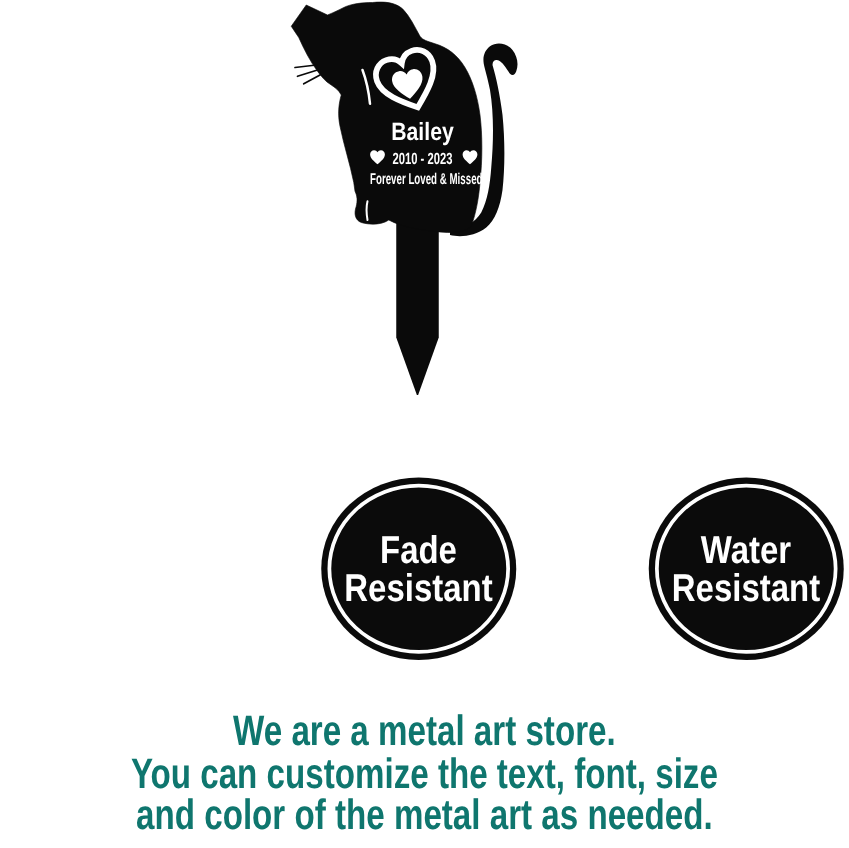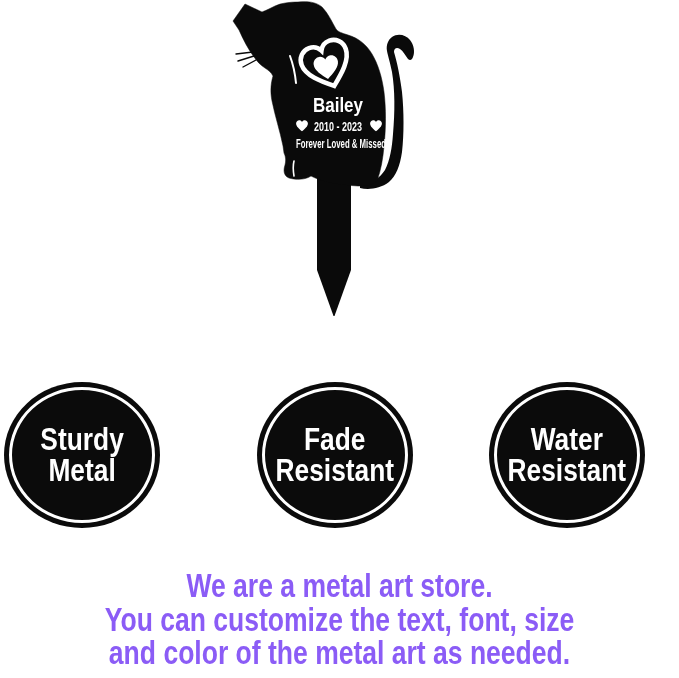--- a/index.html
+++ b/index.html
@@ -19,25 +19,25 @@
   .badge-ring{
     position:absolute;inset:5px;border:3px solid #ffffff;border-radius:50%;
     pointer-events:none;
   }
   .badge-text{
     position:relative;color:#ffffff;font-weight:bold;font-size:31px;line-height:31px;
     text-align:center;transform:scaleX(0.85);transform-origin:center;white-space:nowrap;
   }
   #badge1{left:4px;}
   #badge2{left:257px;align-items:center;}
-  #badge3{left:489px;}
+  #badge3{left:519px;}
   
   .footer{
     position:absolute;left:0;top:569px;width:679px;text-align:center;
-    color:#8b5cf6;font-weight:bold;font-size:34px;line-height:33.5px;
+    color:#0f766e;font-weight:bold;font-size:34px;line-height:33.5px;
   }
   .footer-line{transform:scaleX(0.78);transform-origin:center;white-space:nowrap;}
 </style>
 </head>
 <body>
 
 <div class="canvas">
 
   <svg class="stake-svg" viewBox="0 0 240 330" aria-hidden="true">
     <defs>
@@ -96,27 +96,20 @@
 
     <text x="118" y="112" font-size="20" text-anchor="middle" textLength="50" lengthAdjust="spacingAndGlyphs">Bailey</text>
 
     <use href="#heartShape" transform="translate(82 126) scale(0.58) translate(-12 -12)" fill="#ffffff"></use>
     <text x="118" y="131" font-size="13" text-anchor="middle" textLength="48" lengthAdjust="spacingAndGlyphs">2010 - 2023</text>
     <use href="#heartShape" transform="translate(156 126) scale(0.58) translate(-12 -12)" fill="#ffffff"></use>
 
     <text x="121" y="147.5" font-size="12.5" text-anchor="middle" textLength="90" lengthAdjust="spacingAndGlyphs">Forever Loved &amp; Missed</text>
   </svg>
 
-  <div class="badge" id="badge1">
-    <div class="badge-ring"></div>
-    <div class="badge-text">
-      <div>Sturdy</div>
-      <div>Metal</div>
-    </div>
-  </div>
 
   <div class="badge" id="badge2">
     <div class="badge-ring"></div>
     <div class="badge-text">
       <div>Fade</div>
       <div>Resistant</div>
     </div>
   </div>
 
   <div class="badge" id="badge3">

